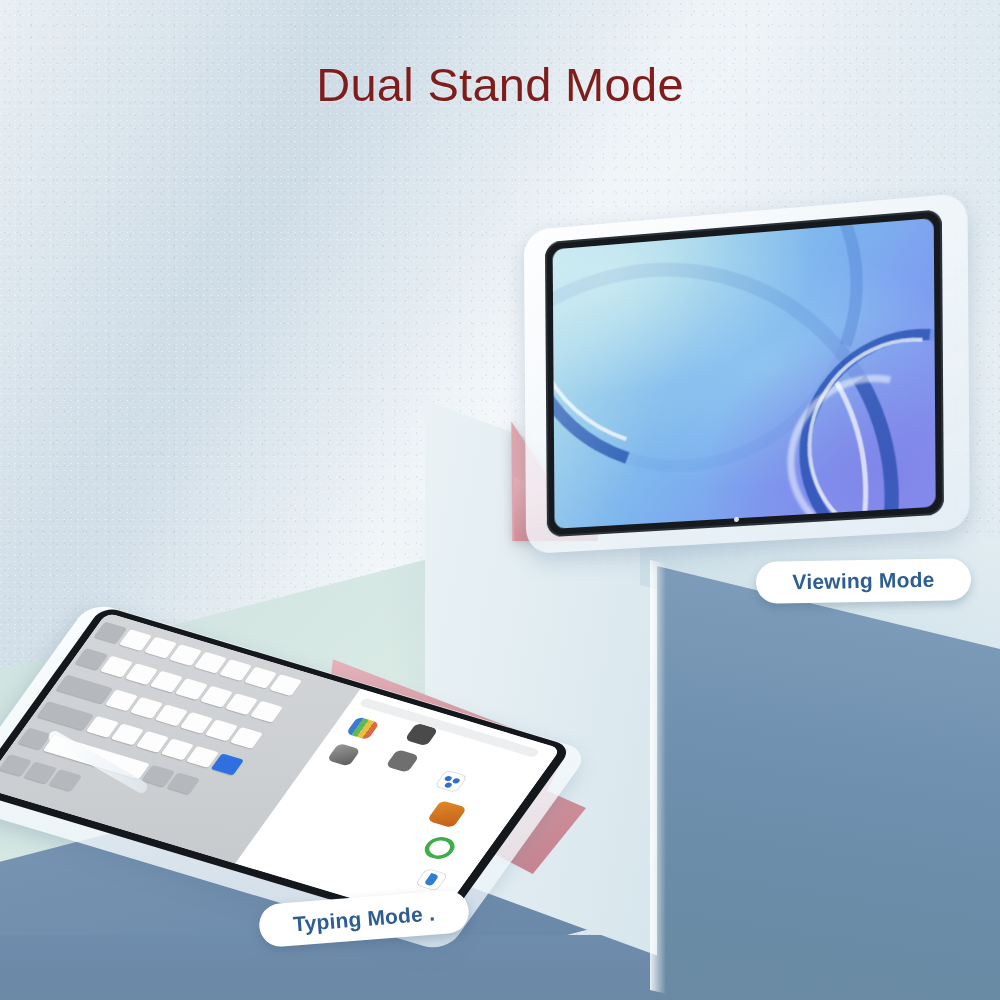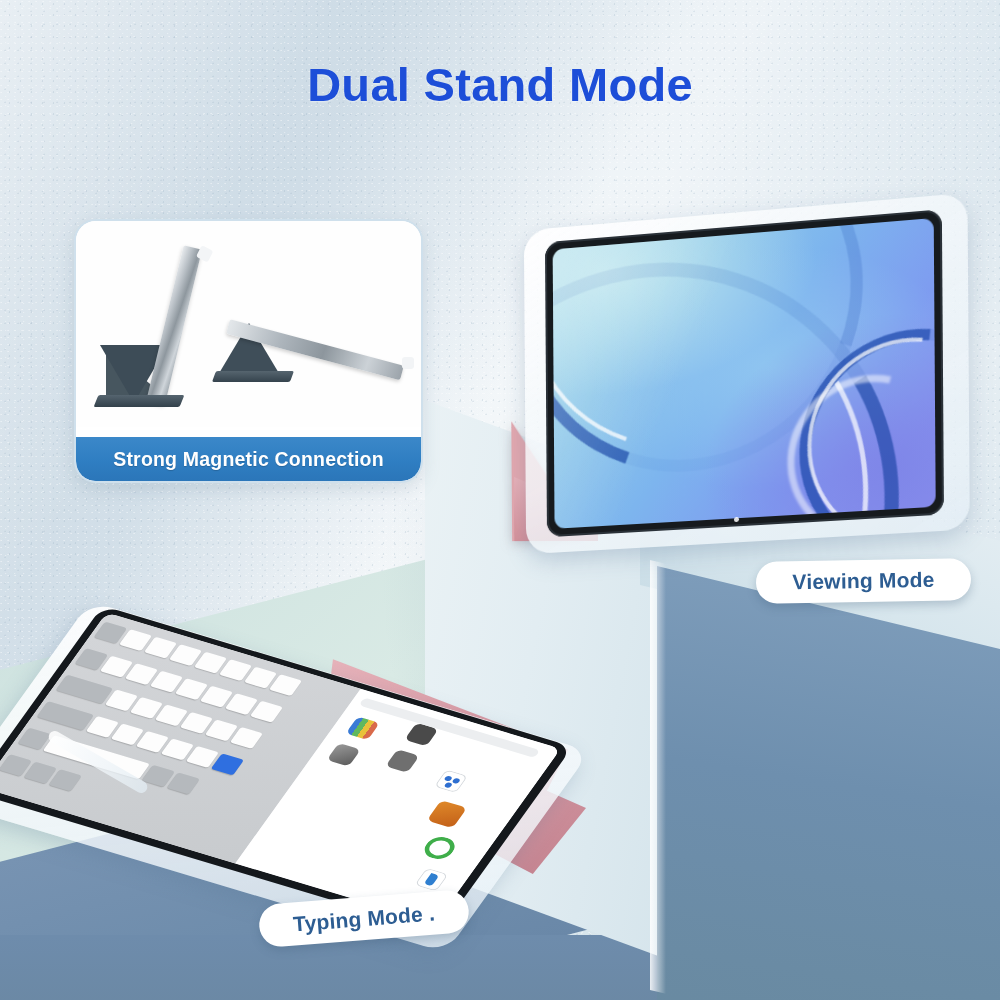--- a/index.html
+++ b/index.html
@@ -21,21 +21,21 @@
   .bg-grain{position:absolute;inset:0;opacity:.5;
     background-image:
       radial-gradient(circle at 17% 23%, rgba(255,255,255,.85) 0 .6px, transparent .9px),
       radial-gradient(circle at 63% 71%, rgba(255,255,255,.75) 0 .6px, transparent .9px),
       radial-gradient(circle at 84% 37%, rgba(140,165,185,.45) 0 .6px, transparent .9px),
       radial-gradient(circle at 39% 86%, rgba(140,165,185,.40) 0 .6px, transparent .9px);
     background-size:7px 7px,9px 9px,11px 11px,13px 13px;}
 
   
   .title{position:absolute;left:0;right:0;top:57px;text-align:center;
-    font-size:47px;font-weight:bold;color:#1d4ed8;letter-spacing:.3px;
+    font-size:47px;font-weight:normal;color:#7f1d1d;letter-spacing:.3px;
     text-shadow:0 1px 2px rgba(255,255,255,.5);}
 
   
   .ground-mint{position:absolute;left:-40px;top:680px;width:760px;height:360px;
     background:linear-gradient(150deg,#cfe3e0 0%,#d9eae5 45%,#cfe1de 100%);
     transform:skewY(-14.5deg);transform-origin:left top;}
   .ground-blue{position:absolute;left:-40px;top:872px;width:1100px;height:220px;
     background:linear-gradient(180deg,#7793b2 0%,#6f8dac 60%,#6a88a8 100%);
     transform:skewY(-14.5deg);transform-origin:left top;}
   .ground-blue2{position:absolute;left:0;top:935px;width:1000px;height:120px;
@@ -311,41 +311,20 @@
         <div class="ap" style="left:146px;top:130px;width:26px;height:26px;border-radius:50%;background:#fff;box-shadow:inset 0 0 0 4px #3fae4a;"></div>
         <div class="ap" style="left:160px;top:168px;background:#ffffff;box-shadow:inset 0 0 0 1px #d6dade;">
           <div style="position:absolute;left:7px;top:4px;width:8px;height:14px;border-radius:0 8px 8px 8px;background:#2f7fd0;"></div>
         </div>
       </div>
       <div class="tt-urlbar"></div>
     </div>
     <div class="tt-stylus"></div>
   </div>
 
-  <div class="card">
-    <div class="card-stage">
-      <div class="standA">
-        <div class="sA-base2"></div>
-        <div class="sA-tri"></div>
-        <div class="sA-slab">
-          <div class="sA-tip"></div>
-        </div>
-        <div class="sA-base"></div>
-      </div>
-      <div class="standB">
-        <div class="sB-tri"></div>
-        <div class="sB-slab"></div>
-        <div class="sB-tip"></div>
-        <div class="sB-base"></div>
-      </div>
-    </div>
-    <div class="card-banner">
-      <span>Strong Magnetic Connection</span>
-    </div>
-  </div>
 
   <div class="pill pill-view">
     <span>Viewing Mode</span>
   </div>
   <div class="pill pill-type">
     <span>Typing Mode .</span>
   </div>
 
 </div>
 

